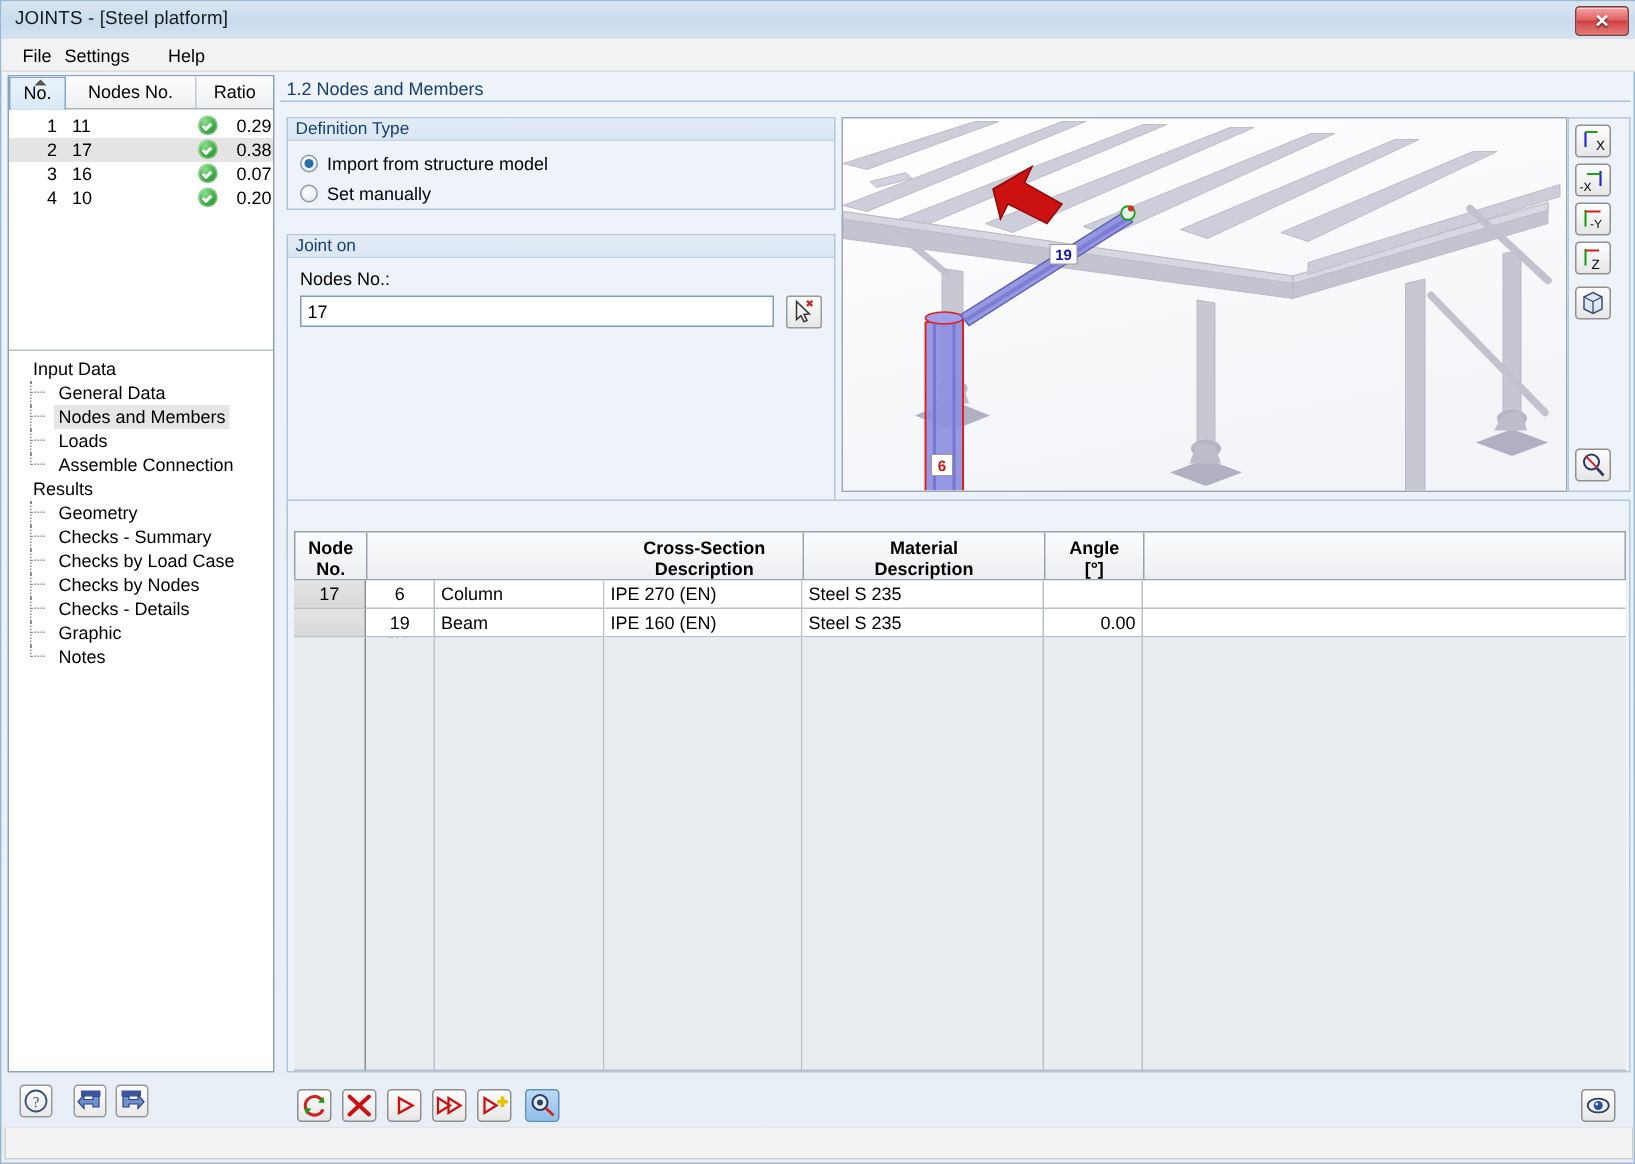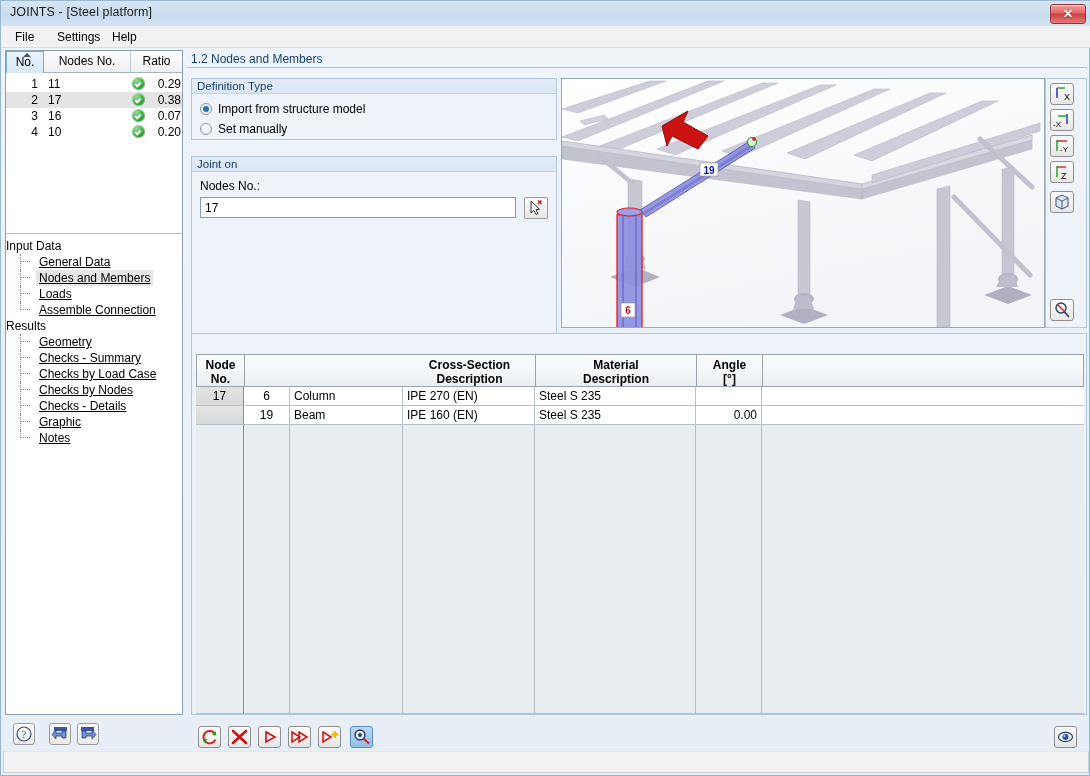--- a/index.html
+++ b/index.html
@@ -87,34 +87,34 @@
     content:"";position:absolute;left:3px;top:5px;width:4px;height:2px;
     border-left:2px solid #fff;border-bottom:2px solid #fff;
     transform:rotate(-45deg);
   }
   .lp-tree{
     position:absolute;left:0;top:182px;width:176px;height:481px;
     background:#fff;border-top:1px solid #b7bfc7;
     padding-top:4px;box-sizing:border-box;
   }
   .tree-root{
-    position:relative;height:16px;line-height:16px;font-size:12px;padding-left:0;
+    position:relative;height:16px;line-height:16px;font-size:12px;padding-left:16px;
   }
   .tree-item{
     position:relative;height:16px;line-height:16px;font-size:12px;padding-left:30px;
     cursor:default;
   }
   .tree-item .dash{
     position:absolute;left:14px;top:7px;width:10px;border-top:1px dotted #8b8b8b;
   }
   .tree-item .vline{
     position:absolute;left:14px;top:0;height:16px;border-left:1px dotted #8b8b8b;
   }
   .tree-item .vline.half{height:8px;}
-  .tree-item .lbl{display:inline-block;padding:0 3px;text-decoration:underline;}
+  .tree-item .lbl{display:inline-block;padding:0 3px;}
   .tree-item.sel .lbl{background:#e6e6e6;}
   
   .lp-bottom{position:absolute;left:4px;top:718px;width:178px;height:30px;}
   .iconbtn{
     position:absolute;width:22px;height:22px;
     border:1px solid #9a9a9a;border-radius:3px;
     background:linear-gradient(#fdfdfd,#e9e9e9);
     box-sizing:border-box;cursor:pointer;
   }
   
@@ -215,21 +215,21 @@
 
   <div class="titlebar">
     <div class="title">JOINTS - [Steel platform]</div>
     <div class="closebtn">
       <div class="x">✕</div>
     </div>
   </div>
 
   <div class="menubar">
     <div class="menuitem" style="left:8px;">File</div>
-    <div class="menuitem" style="left:50px;">Settings</div>
+    <div class="menuitem" style="left:36px;">Settings</div>
     <div class="menuitem" style="left:105px;">Help</div>
   </div>
 
   <div class="leftpanel">
 
     <div class="lp-table">
       <div class="lp-head">
         <div class="cell c0">
           <span class="sortarrow"></span>
           <span>No.</span>

